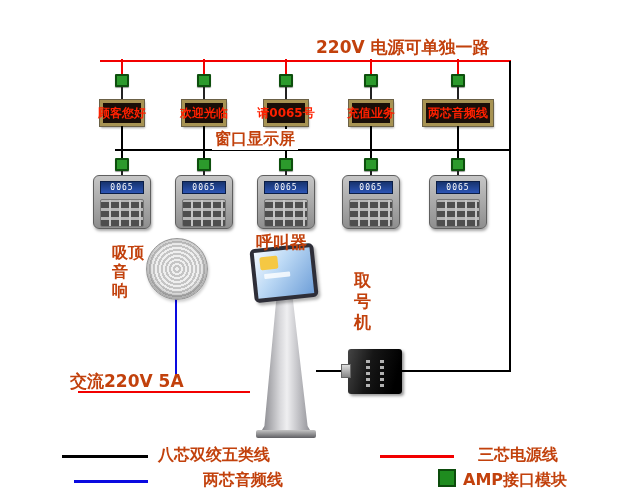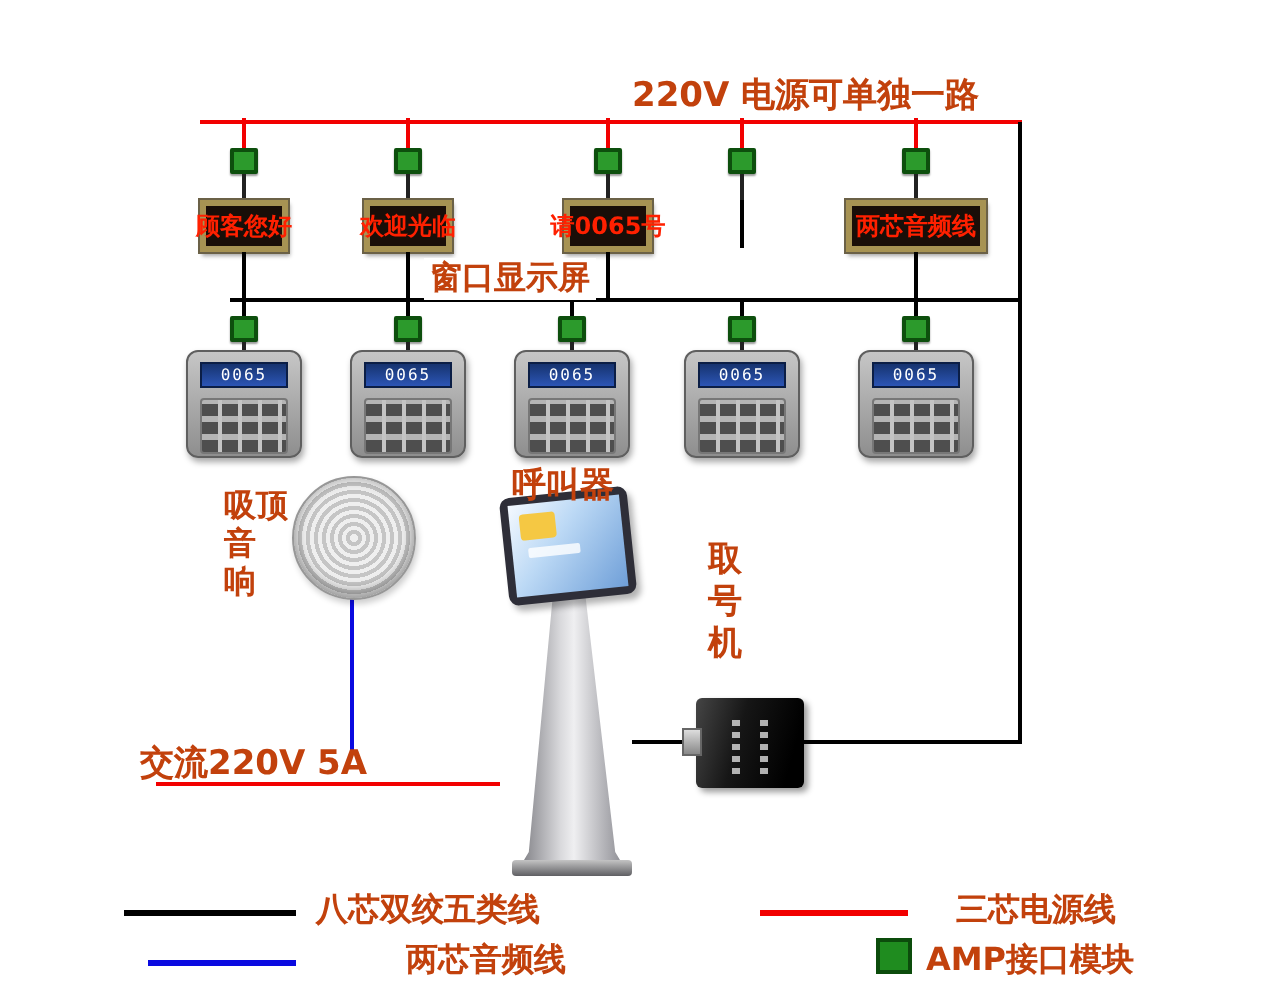--- a/index.html
+++ b/index.html
@@ -76,31 +76,32 @@
     <div class="display">顾客您好</div>
     <div class="stub-black24"></div>
   </div>
   <div class="col" style="left:168px;top:59px;">
     <div class="stub-red"></div>
     <div class="connector"></div>
     <div class="stub-dark"></div>
     <div class="display">欢迎光临</div>
     <div class="stub-black24"></div>
   </div>
-  <div class="col" style="left:268px;top:59px;">
+  <div class="col" style="left:250px;top:59px;">
     <div class="stub-red"></div>
     <div class="connector"></div>
     <div class="stub-dark"></div>
     <div class="display">请0065号</div>
     <div class="stub-black24"></div>
   </div>
   <div class="col" style="left:335px;top:59px;">
     <div class="stub-red"></div>
     <div class="connector"></div>
     <div class="stub-dark"></div>
+    <div class="display">充值业务</div>
     <div class="stub-black24"></div>
   </div>
   <div class="col" style="left:420px;top:59px;width:76px;">
     <div class="stub-red"></div>
     <div class="connector"></div>
     <div class="stub-dark"></div>
     <div class="display wide">两芯音频线</div>
     <div class="stub-black24"></div>
   </div>
 

